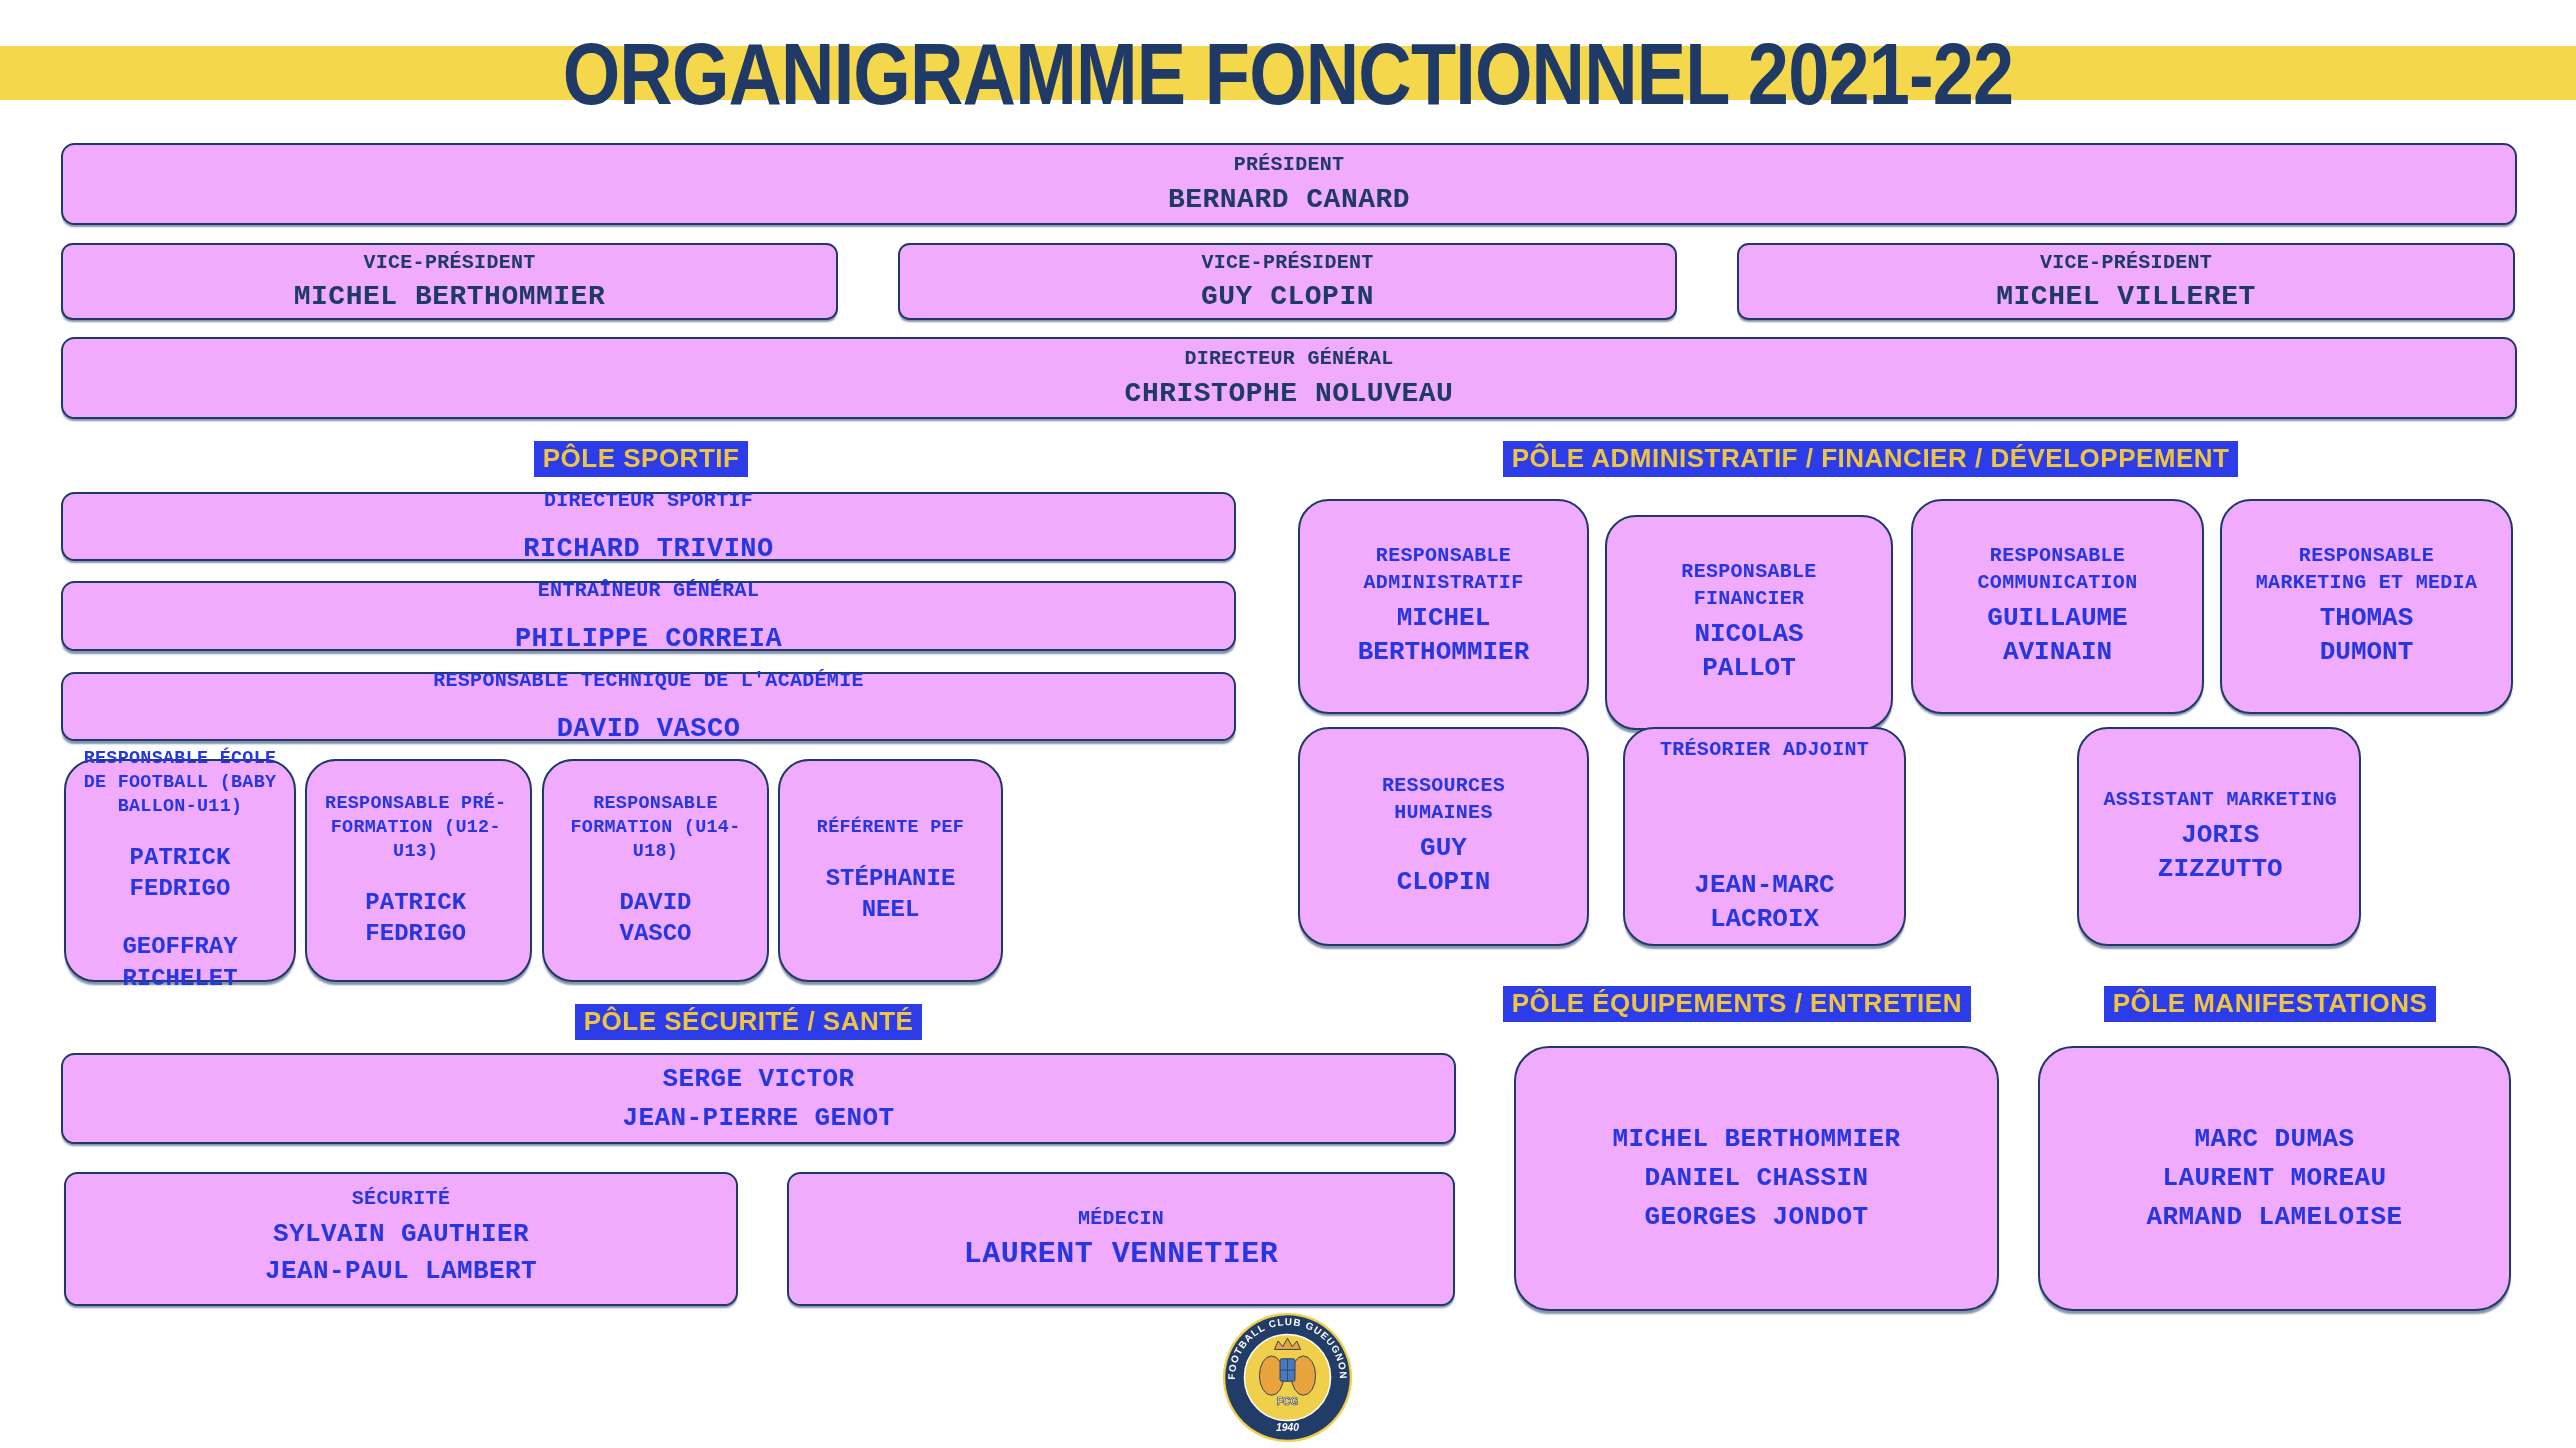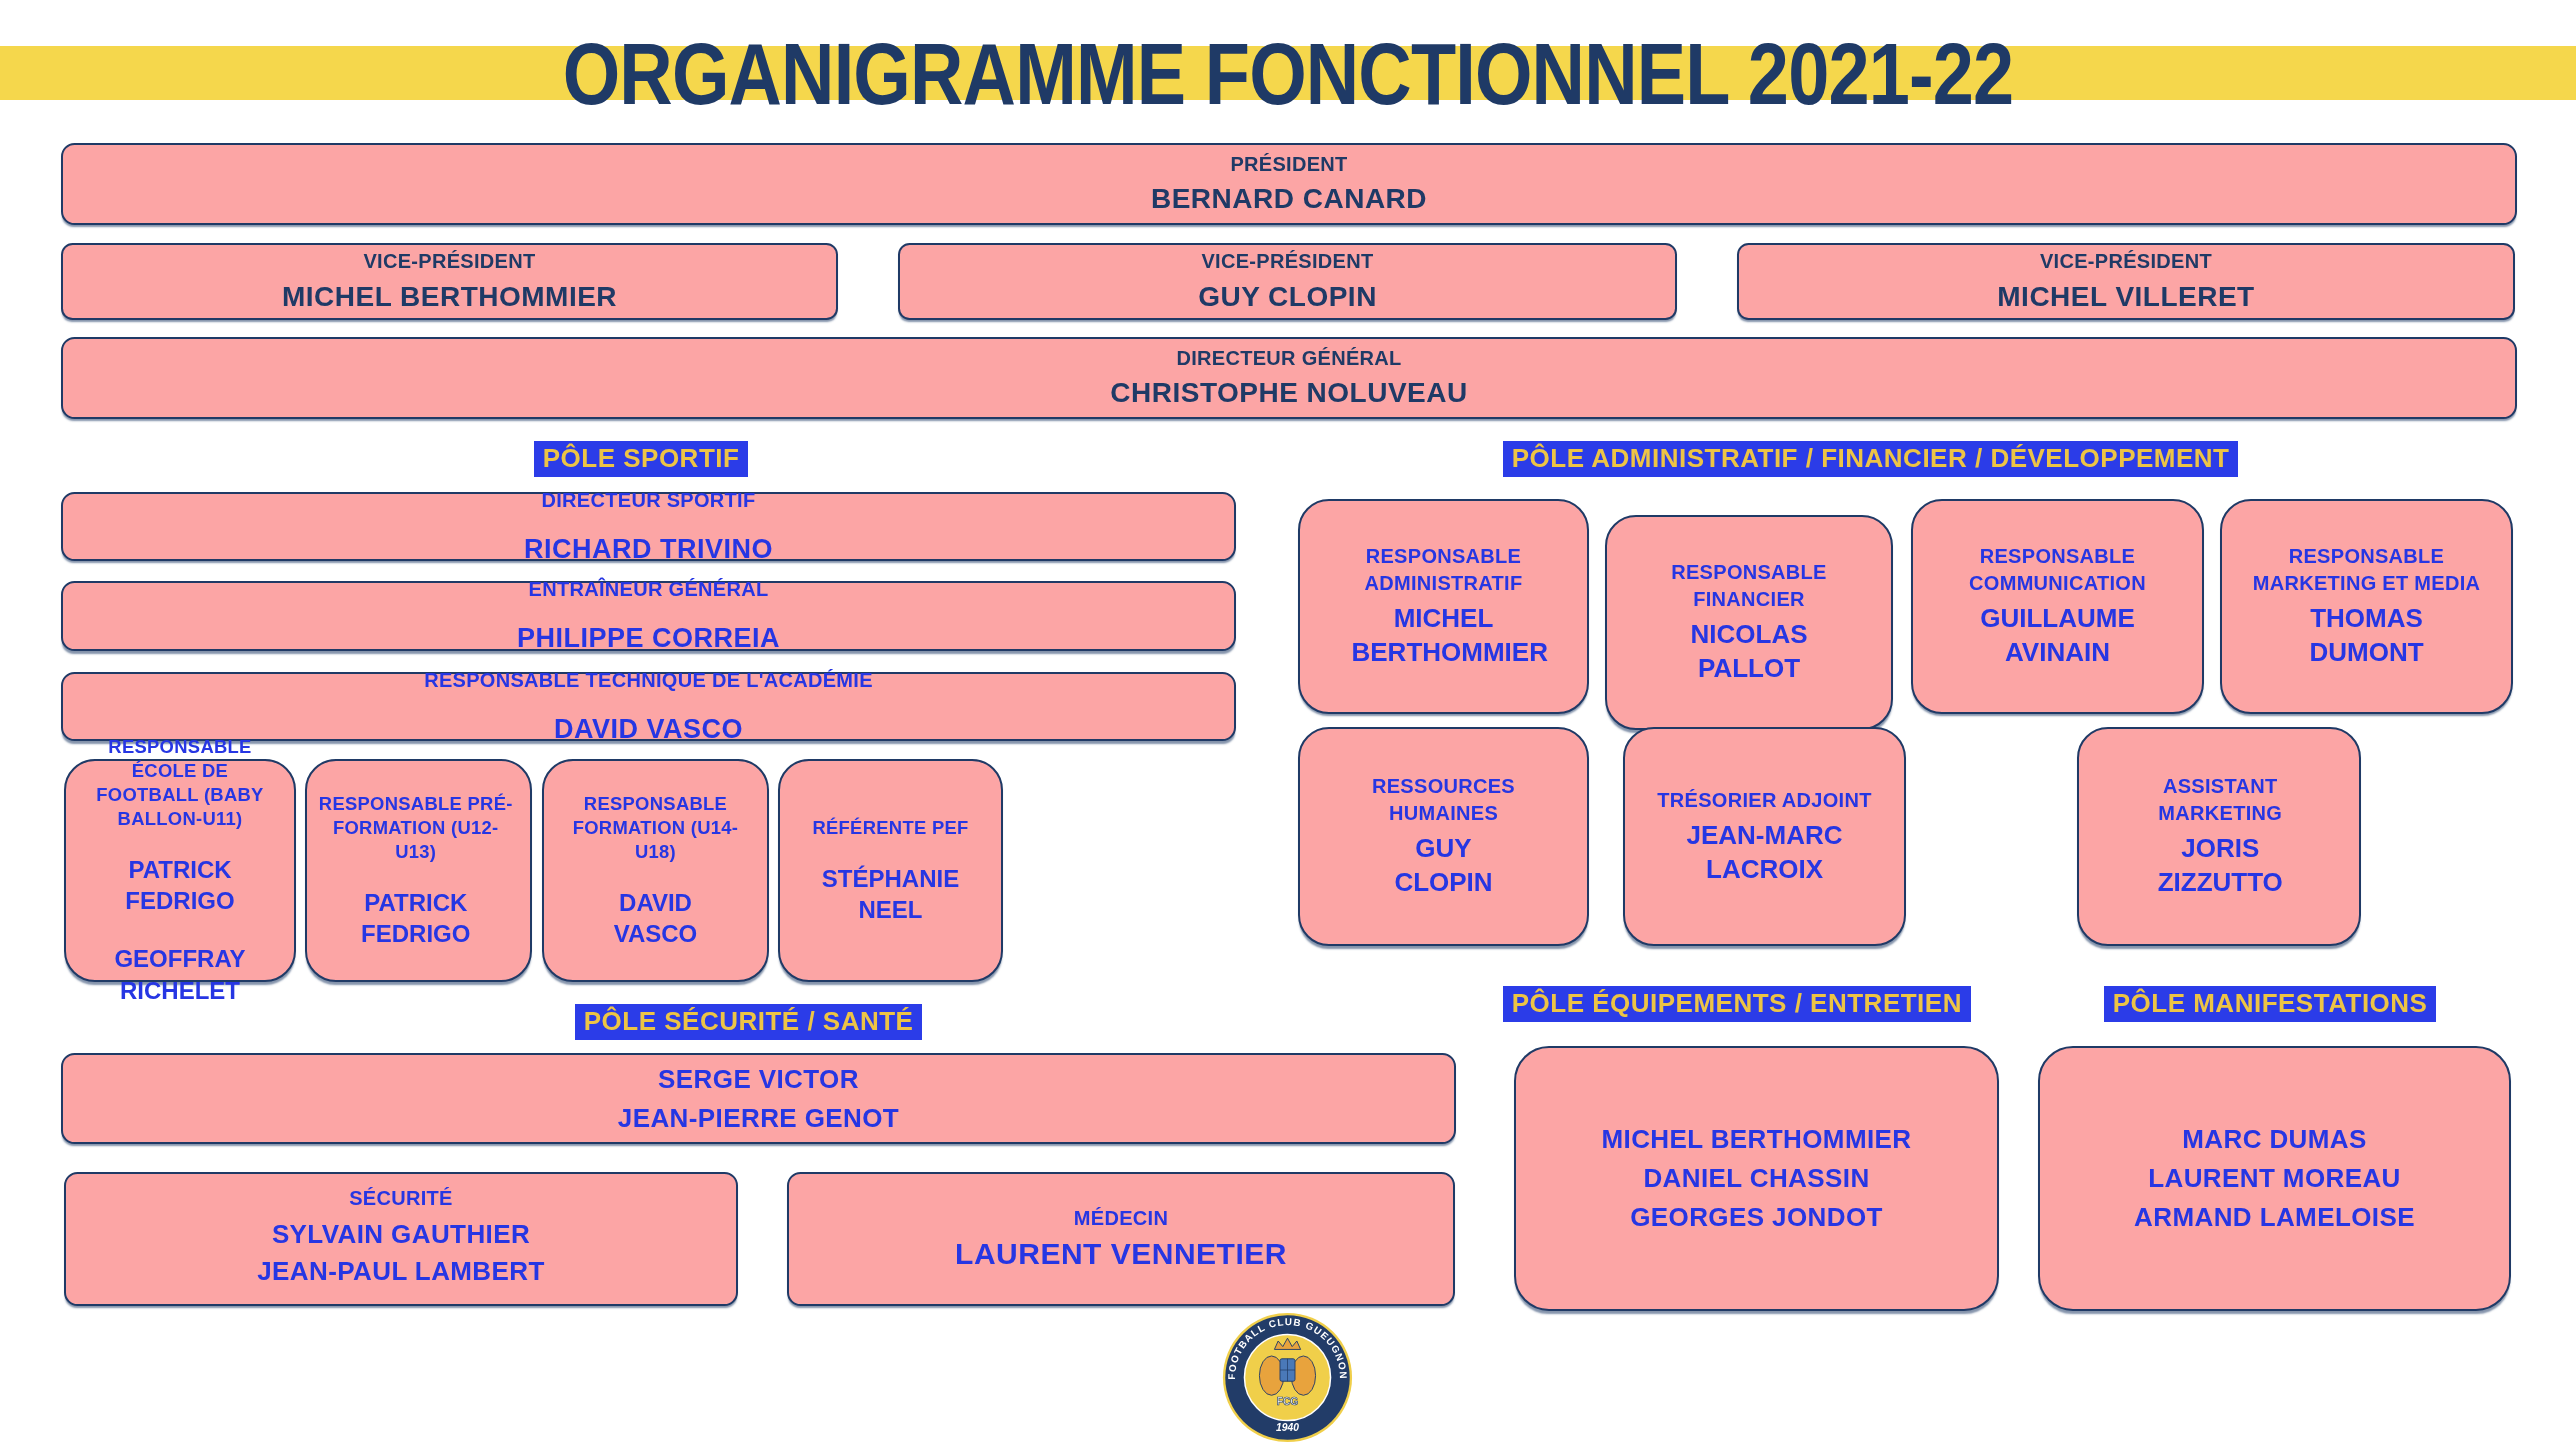--- a/index.html
+++ b/index.html
@@ -18,25 +18,26 @@
     overflow:hidden;
   }
   .banner{position:absolute;left:0;top:46px;width:2576px;height:54px;background:var(--yellow);}
   .title{
     position:absolute;left:0;top:9.7px;width:2576px;text-align:center;
     font-size:87px;font-weight:800;color:var(--navy);line-height:127px;
     letter-spacing:-1px;transform:scaleX(.85);transform-origin:center;
     white-space:nowrap;
   }
   .box{
-    position:absolute;box-sizing:border-box;background:#fca5a5;
+    position:absolute;box-sizing:border-box;background:#f0abfc;
     border:2.9px solid var(--navy);border-radius:13.5px;
     display:flex;flex-direction:column;align-items:center;justify-content:center;
     text-align:center;padding:7.7px 13.5px;
     box-shadow:0 3.9px 1.9px -1.9px rgba(31,58,102,.55);
+    font-family:Liberation Mono, monospace;
   }
   .r30{border-radius:31px;}
   .role{font-weight:700;letter-spacing:0.3px;}
   .name{font-weight:700;}
   .navy-text .role,.navy-text .name{color:var(--navy);}
   .blue-text .role,.blue-text .name{color:var(--blue);}
   .top-row .role{font-size:20px;}
   .top-row .name{font-size:28px;margin-top:7.7px;letter-spacing:0.5px;}
   .sport-row .role{font-size:20px;}
   .sport-row .name{font-size:27px;margin-top:22px;letter-spacing:0.5px;}
@@ -140,21 +141,21 @@
   </div>
   <div class="box blue-text admin r30" style="left:2220px;top:499px;width:293px;height:215px;">
     <div class="role">RESPONSABLE MARKETING ET MEDIA</div>
     <div class="name">THOMAS DUMONT</div>
   </div>
 
   <div class="box blue-text admin r30 narrow-role narrow-name" style="left:1298px;top:727px;width:291px;height:219px;">
     <div class="role">RESSOURCES HUMAINES</div>
     <div class="name">GUY CLOPIN</div>
   </div>
-  <div class="box blue-text admin r30" style="left:1623px;top:727px;width:283px;height:219px;">
+  <div class="box blue-text admin r30" style="left:1623px;top:727px;width:283px;height:219px;justify-content:space-between;">
     <div class="role">TRÉSORIER ADJOINT</div>
     <div class="name">JEAN-MARC LACROIX</div>
   </div>
   <div class="box blue-text admin r30" style="left:2077px;top:727px;width:284px;height:219px;padding-left:16px;">
     <div class="role">ASSISTANT MARKETING</div>
     <div class="name">JORIS ZIZZUTTO</div>
   </div>
 
   <div class="pole-label" style="left:575px;top:1004px;">PÔLE SÉCURITÉ / SANTÉ</div>
 

